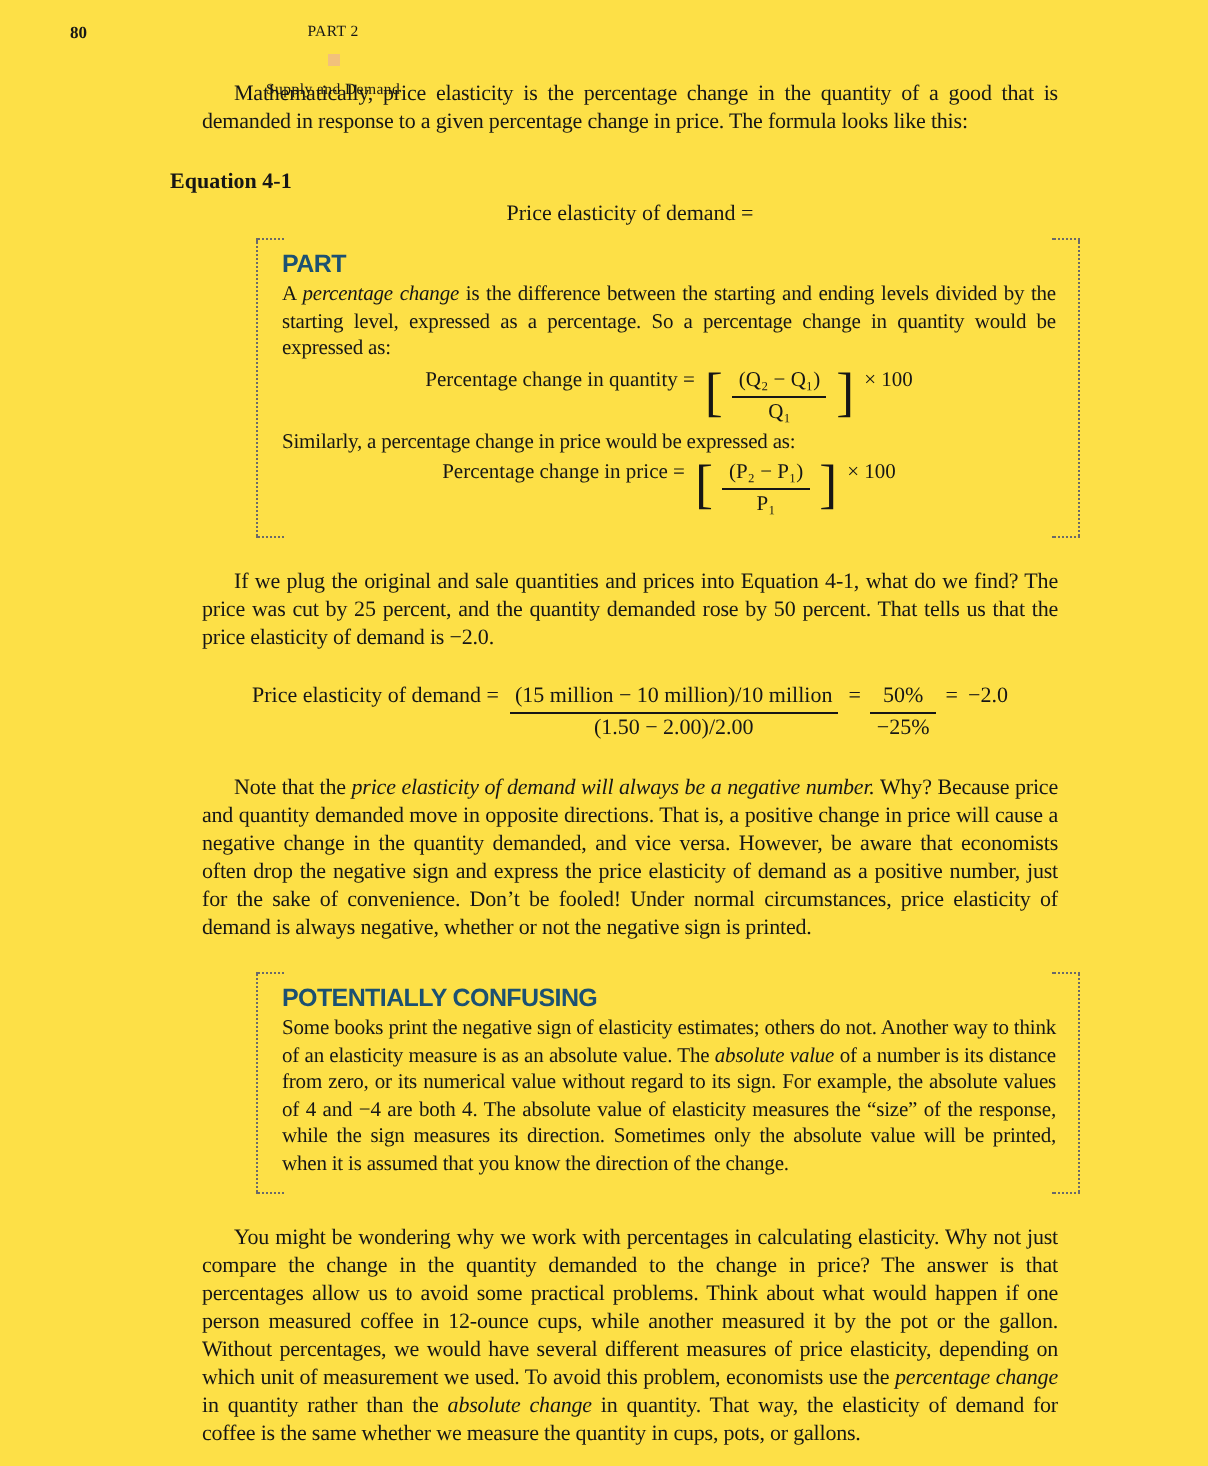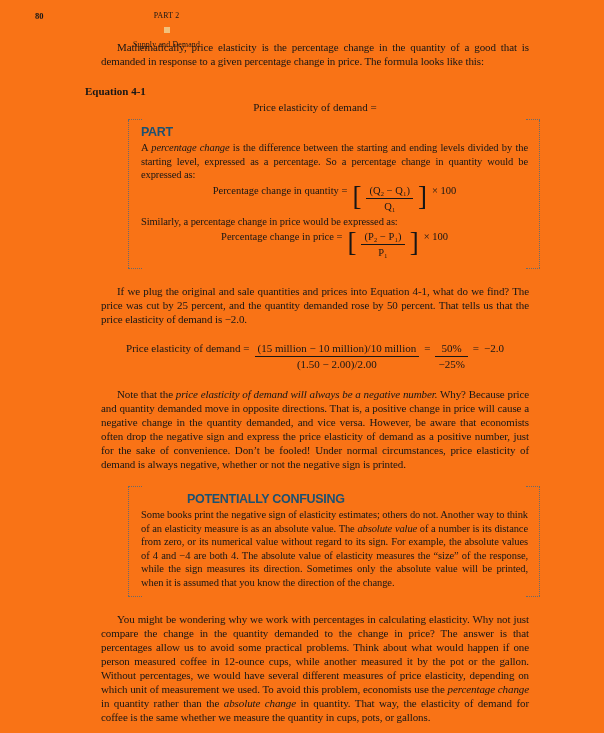--- a/index.html
+++ b/index.html
@@ -1,18 +1,18 @@
 <!DOCTYPE html>
 <html><head>
 <meta charset="utf-8">
 <style>
   html,body { margin:0; padding:0; background:#ffffff; }
   .page {
     position:relative; width:604px; height:733px; overflow:hidden;
-    background:#f97316; color:#161616;
+    background:#fde047; color:#161616;
     font-family:"Liberation Serif", serif;
   }
   
   .header { position:relative; height:13px; margin-top:11px; }
   .page-num { position:absolute; left:35px; top:0; font-size:8.5px; font-weight:bold; }
   .part { position:absolute; left:133px; top:0; display:flex; align-items:center; gap:7px; font-size:7.8px; letter-spacing:.2px;flex-direction:column; }
   .sq { width:6px; height:6px; display:inline-block; }
   
   .content { margin-left:85px; width:460px; }
   .content p { margin:16px; text-align:justify; font-size:11px; line-height:14px; letter-spacing:-0.1px; }
@@ -118,20 +118,20 @@
       <span>−2.0</span>
     </div>
 
     <p class="indent mt-note"><span>Note that the </span><em>price elasticity of demand will always be a negative number.</em><span> Why? Because price and quantity demanded move in opposite directions. That is, a positive change in price will cause a negative change in the quantity demanded, and vice versa. However, be aware that economists often drop the negative sign and express the price elasticity of demand as a positive number, just for the sake of convenience. Don’t be fooled! Under normal circumstances, price elasticity of demand is always negative, whether or not the negative sign is printed.</span></p>
 
     <div class="dotbox second">
       <span class="tick tl"></span>
       <span class="tick tr"></span>
       <span class="tick bl"></span>
       <span class="tick br"></span>
-      <div class="box-title" style="color: rgb(28, 81, 114); margin-left: 46px;">POTENTIALLY CONFUSING</div>
+      <div class="box-title" style="color: rgb(28, 81, 114);">POTENTIALLY CONFUSING</div>
       <p><span>Some books print the negative sign of elasticity estimates; others do not. Another way to think of an elasticity measure is as an absolute value. The </span><em>absolute value</em><span> of a number is its distance from zero, or its numerical value without regard to its sign. For example, the absolute values of 4 and −4 are both 4. The absolute value of elasticity measures the “size” of the response, while the sign measures its direction. Sometimes only the absolute value will be printed, when it is assumed that you know the direction of the change.</span></p>
     </div>
 
     <p class="indent mt-close"><span>You might be wondering why we work with percentages in calculating elasticity. Why not just compare the change in the quantity demanded to the change in price? The answer is that percentages allow us to avoid some practical problems. Think about what would happen if one person measured coffee in 12-ounce cups, while another measured it by the pot or the gallon. Without percentages, we would have several different measures of price elasticity, depending on which unit of measurement we used. To avoid this problem, economists use the </span><em>percentage change</em><span> in quantity rather than the </span><em>absolute change</em><span> in quantity. That way, the elasticity of demand for coffee is the same whether we measure the quantity in cups, pots, or gallons.</span></p>
 
   </div>
 </div>
 
 </body></html>

